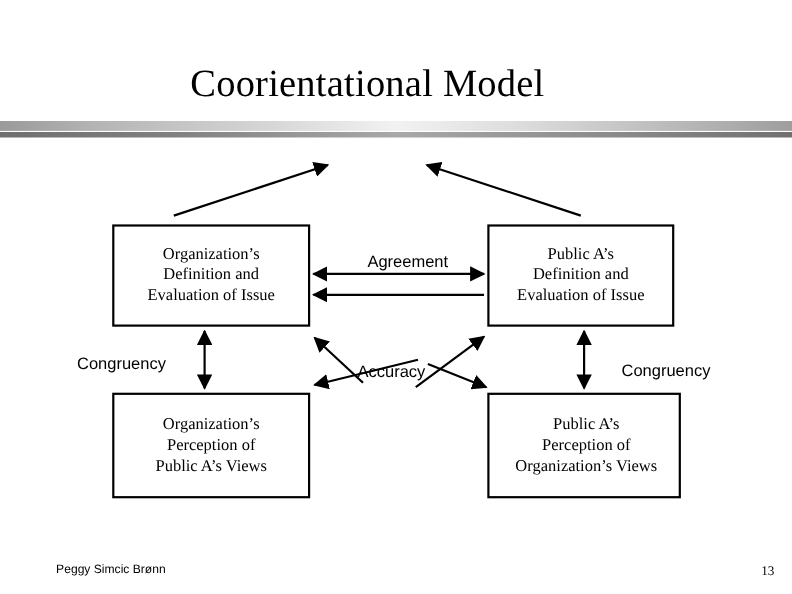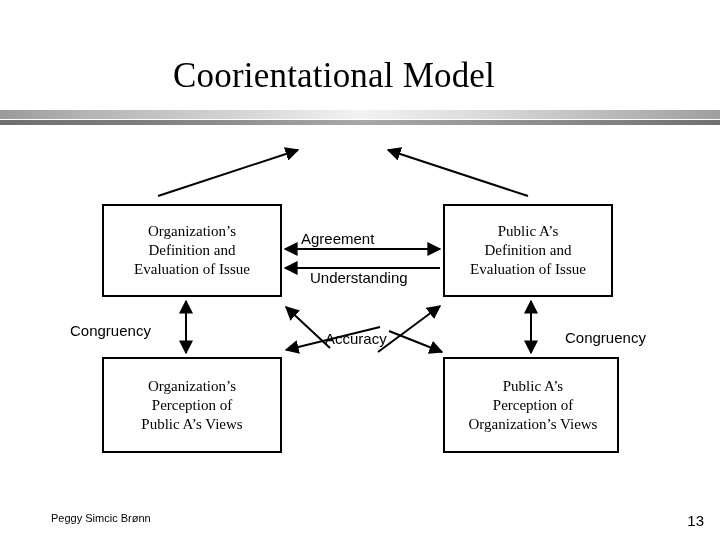--- a/index.html
+++ b/index.html
@@ -89,21 +89,21 @@
     color: #000000;
     white-space: nowrap;
     z-index: 5;
     background: transparent;
   }
   #label-issue {
     left: 0; top: 142px; width: 720px;
     text-align: center;
     font-size: 17px;
   }
-  #label-agreement   { left: 301px; top: 230px; }
+  #label-agreement   { left: 334px; top: 230px; }
   #label-understanding { left: 310px; top: 269px; }
   #label-congruency-left  { left: 70px;  top: 322px; }
   #label-congruency-right { left: 565px; top: 329px; }
   #label-accuracy    { left: 325px; top: 330px; }
 
   
   #arrow-layer {
     position: absolute;
     left: 0; top: 0;
     width: 720px; height: 540px;
@@ -118,22 +118,23 @@
     top: 512px;
     font-size: 11px;
     color: #000000;
     white-space: nowrap;
     padding-left: 37px;
   }
   #footer-page {
     position: absolute;
     right: 16px;
     top: 512px;
-    font-size: 15px;
+    font-size: 12px;
     color: #000000;
+    font-family: Liberation Serif, serif;
   }
 </style>
 </head>
 <body>
 
 <div id="slide">
 
   <div id="title">Coorientational Model</div>
 
   <div id="divider-light"></div>
@@ -175,21 +176,20 @@
   <div class="node-box" id="box-bottom-left">
     <span class="box-text">Organization’s<br>Perception of<br>Public A’s Views</span>
   </div>
 
   <div class="node-box" id="box-bottom-right">
     <span class="box-text">Public A’s<br>Perception of<br>Organization’s Views</span>
   </div>
 
   <div class="free-label" id="label-agreement">Agreement</div>
 
-  <div class="free-label" id="label-understanding">Understanding</div>
 
   <div class="free-label" id="label-congruency-left">Congruency</div>
 
   <div class="free-label" id="label-congruency-right">Congruency</div>
 
   <div class="free-label" id="label-accuracy">Accuracy</div>
 
   <div id="footer-author">Peggy Simcic Brønn</div>
   <div id="footer-page">13</div>
 

